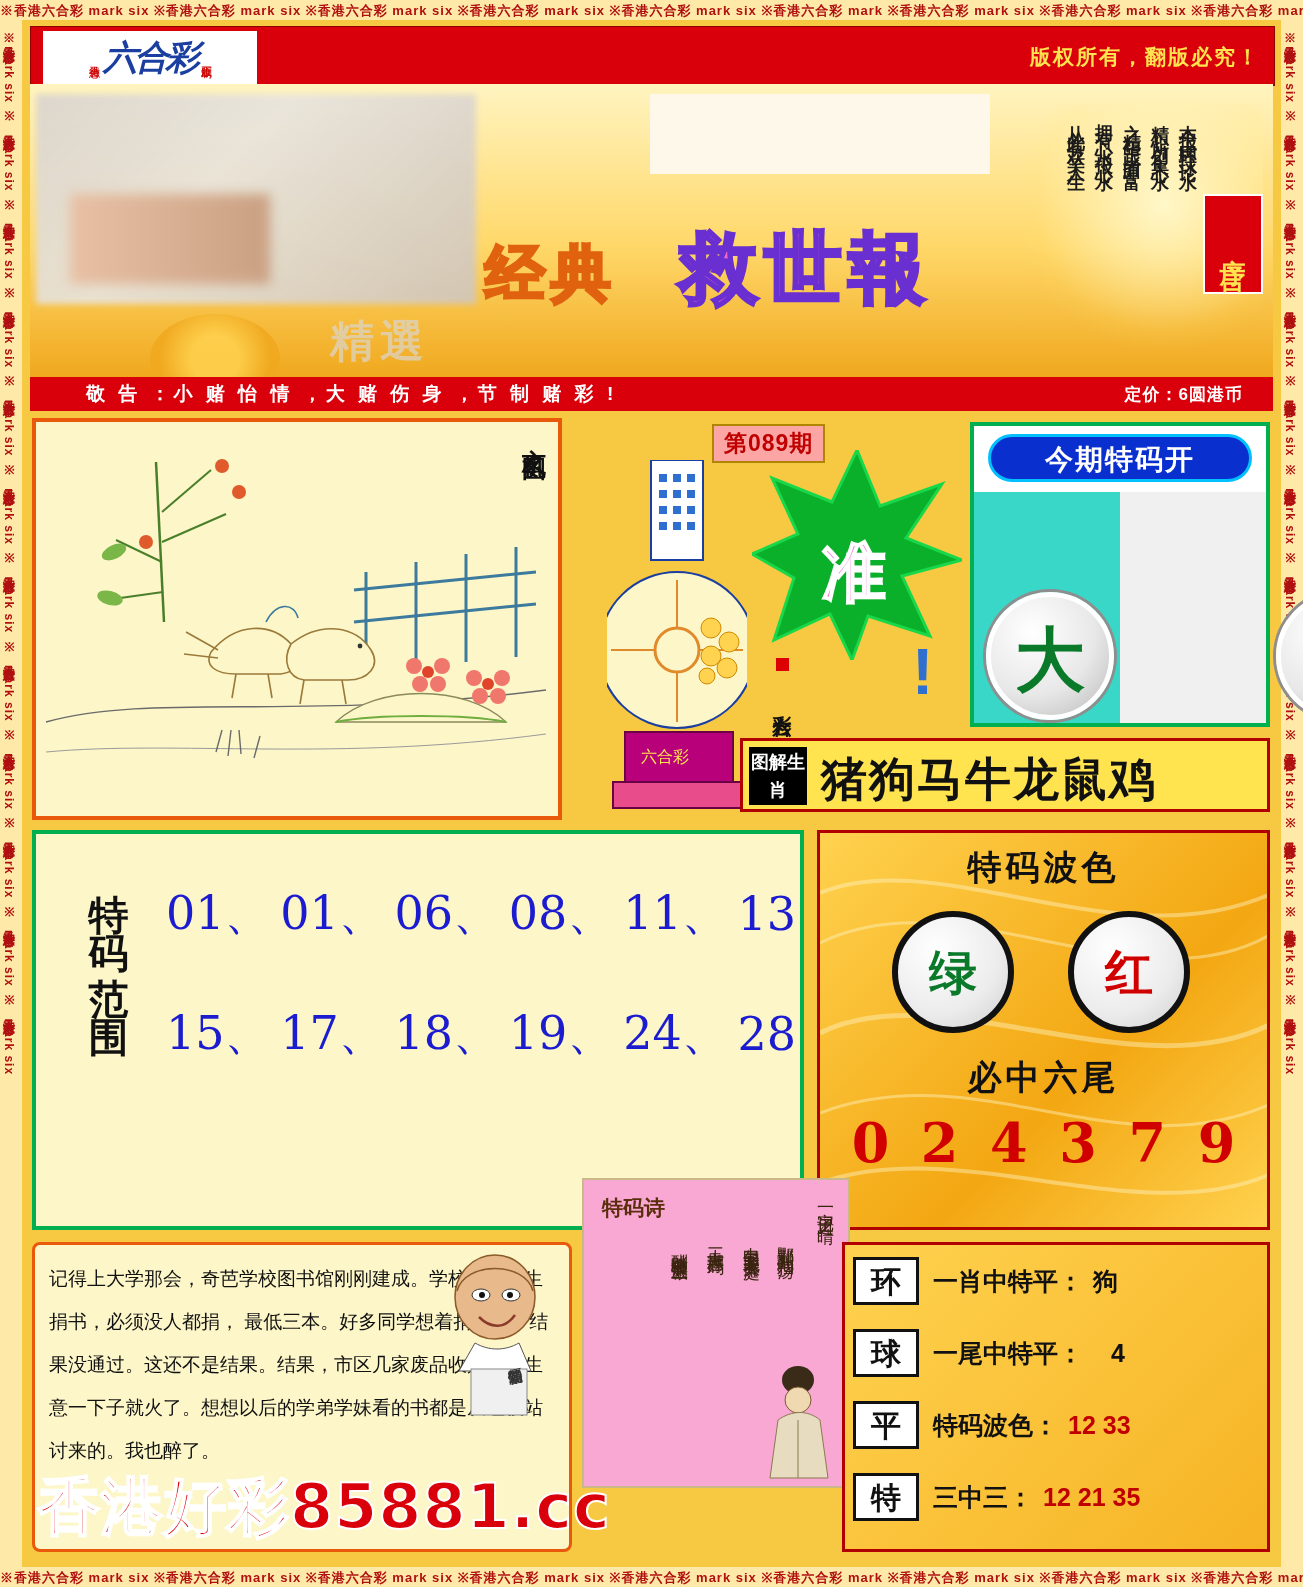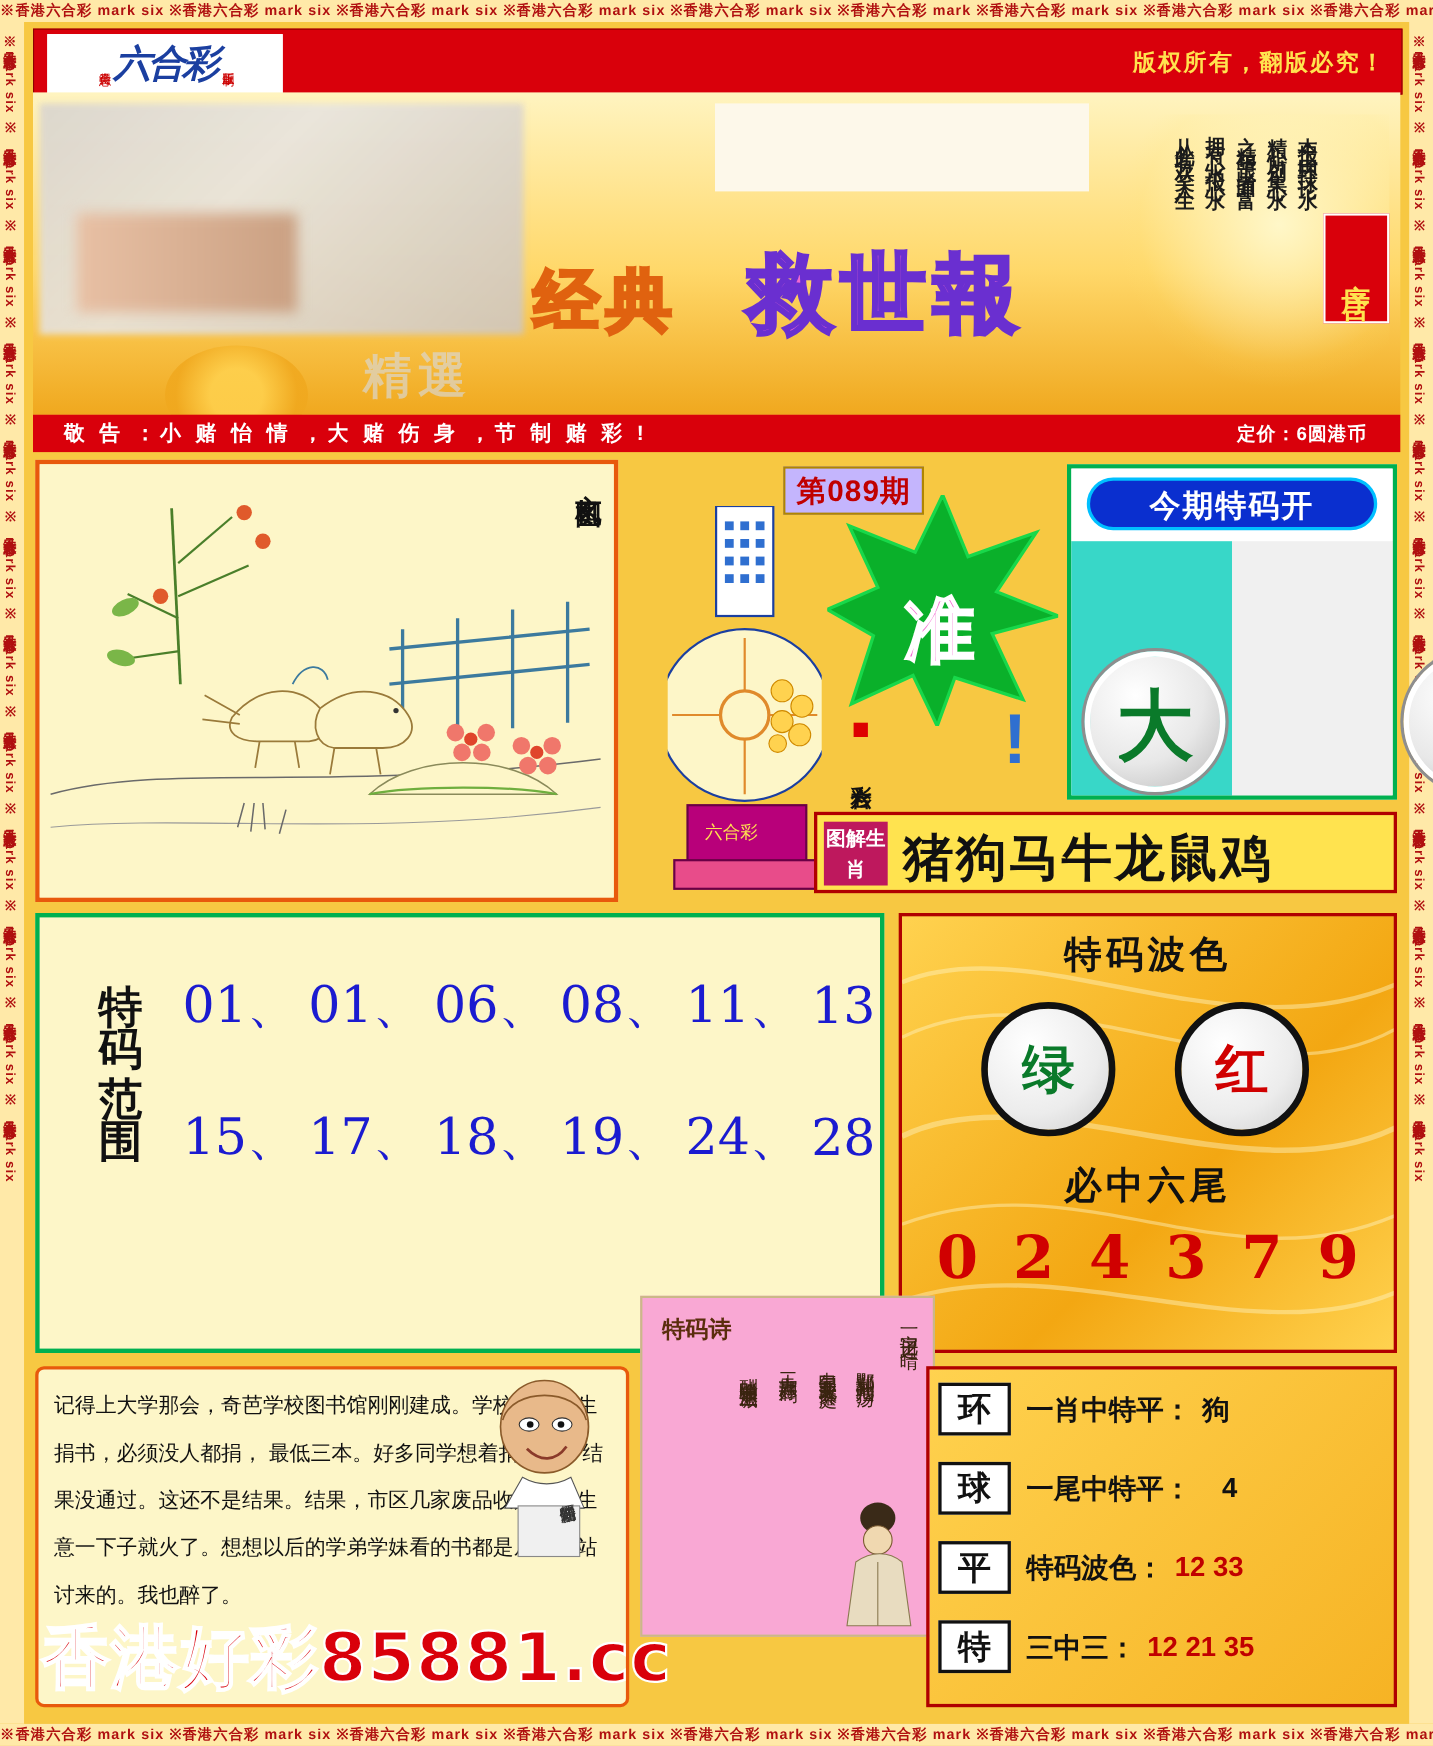--- a/index.html
+++ b/index.html
@@ -231,21 +231,21 @@
     left: 8px; top: 357px;
     width: 1243px; height: 34px;
     background: #d9000b;
     color: #ffffff;
     font-size: 19px;
     font-weight: bold;
     letter-spacing: 4px;
     display: flex;
     align-items: center;
   }
-  #warn-text { margin-left: 28px; }
+  #warn-text { margin-left: 56px; }
   #price-text { position: absolute; right: 30px; font-size: 17px; letter-spacing: 1px;}
   
   #pic-panel {
     position: absolute;
     left: 10px; top: 398px;
     width: 530px; height: 402px;
     background: #fdf6c8;
     border: 4px solid #e8590c;
     box-sizing: border-box;
   }
@@ -256,24 +256,24 @@
     font-size: 24px;
     font-weight: bold;
     color: #111;
     letter-spacing: 4px;
   }
   #pic-svg { position: absolute; left:0; top:0; }
   
   #issue-badge {
     position: absolute;
     left: 690px; top: 404px;
-    background: #c4b5fd;
+    background: #fca5a5;
     border: 2px solid #b08500;
     color: #c00000;
-    font-size: 27px;
+    font-size: 23px;
     font-weight: bold;
     padding: 2px 10px;
     letter-spacing: 1px;
   }
   #star {
     position: absolute;
     left: 730px; top: 430px;
     width: 210px; height: 210px;
   }
   #star-text {
@@ -369,21 +369,21 @@
     left: 718px; top: 718px;
     width: 530px; height: 74px;
     border: 3px solid #b00000;
     background: #ffe34f;
     box-sizing: border-box;
   }
   #zodiac-tag {
     position: absolute;
     left: 6px; top: 6px;
     width: 58px; height: 58px;
-    background: #be185d;
+    background: #000000;
     color: #ffffff;
     font-size: 18px;
     font-weight: bold;
     text-align: center;
     line-height: 28px;
     padding-top: 1px;
     box-sizing: border-box;
   }
   #zodiac-list {
     position: absolute;

